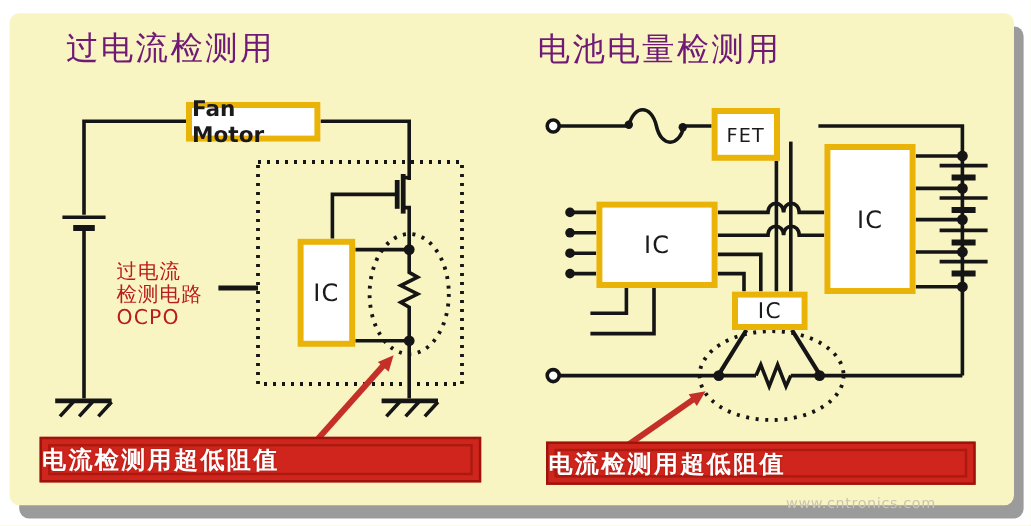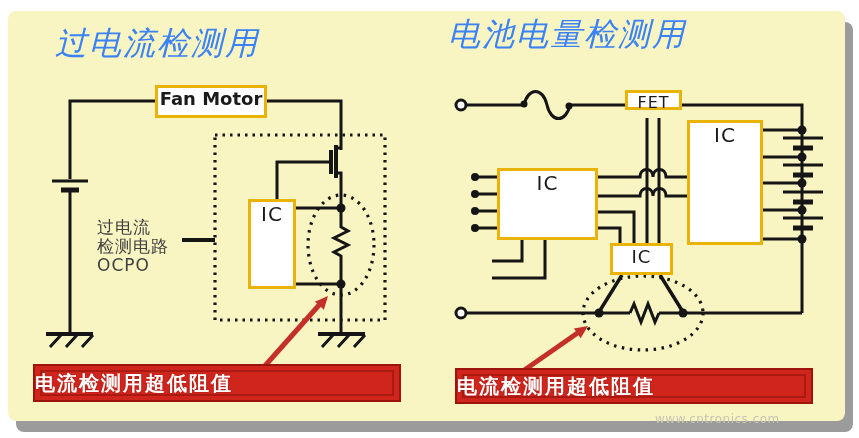--- a/index.html
+++ b/index.html
@@ -12,41 +12,40 @@
   .panel{
     position:absolute;left:8px;top:11px;width:837px;height:410px;
     background:var(--panel_bg,#F8F5C3);
     border-radius:8px;
     box-shadow:8px 11px 0 var(--shadow,#9B9B9B);
   }
   .layer{position:absolute;left:0;top:0;width:859px;height:438px;}
   svg.layer{z-index:1;}
   .diagram-title{
     position:absolute;z-index:3;
-    font-size:32px;font-weight:500;letter-spacing:2px;color:#3b82f6;
+    font-size:27px;font-weight:500;letter-spacing:2px;color:#701a75;
     white-space:nowrap;
-    font-style:italic;
   }
   #left-title{left:55px;top:22px;}
-  #right-title{left:448px;top:13px;text-align:center;}
+  #right-title{left:448px;top:23px;text-align:center;}
   .comp-box{
     position:absolute;z-index:2;
-    background:#ffffff;border:3px solid #eab308;
-    display:flex;align-items:flex-start;justify-content:center;
+    background:#ffffff;border:5px solid #eab308;
+    display:flex;align-items:center;justify-content:center;
     font-weight:500;color:#1a1a1a;box-sizing:border-box;
   }
   #fan-motor-box{left:155px;top:85px;width:112px;height:33px;font-size:18px;font-weight:700;letter-spacing:0;}
   #left-ic-box{left:248px;top:199px;width:48px;height:90px;font-size:20px;letter-spacing:1px;}
-  #fet-box{left:625px;top:90px;width:57px;height:20px;font-size:16px;letter-spacing:1px;}
+  #fet-box{left:593px;top:90px;width:57px;height:44px;font-size:16px;letter-spacing:1px;}
   #right-main-ic-box{left:497px;top:168px;width:101px;height:72px;font-size:20px;letter-spacing:1px;}
   #right-right-ic-box{left:687px;top:120px;width:76px;height:125px;font-size:20px;letter-spacing:1px;}
   #right-small-ic-box{left:610px;top:243px;width:63px;height:32px;font-size:18px;letter-spacing:1px;}
   .multiline-label{
     position:absolute;z-index:2;left:97px;top:218px;
-    font-size:17px;line-height:19px;color:#404040;letter-spacing:1px;
+    font-size:17px;line-height:19px;color:#b91c1c;letter-spacing:1px;
   }
   .banner{
     position:absolute;z-index:4;
     background:var(--banner_bg,#D0251C);
     border:2px solid var(--banner_border,#9C140C);
     display:flex;align-items:center;justify-content:flex-start;
     box-sizing:border-box;
   }
   #left-banner{left:33px;top:364px;width:368px;height:38px;}
   #right-banner{left:455px;top:368px;width:358px;height:36px;}

